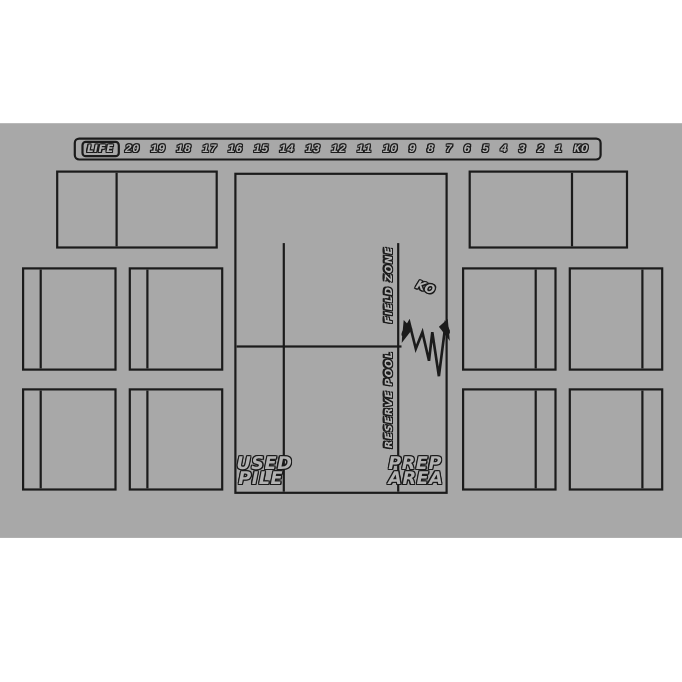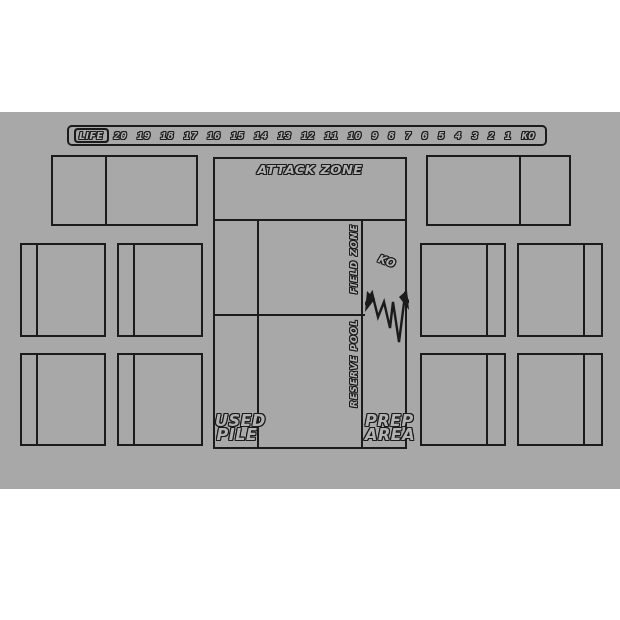--- a/index.html
+++ b/index.html
@@ -57,21 +57,21 @@
     position:absolute;right:46px;writing-mode:vertical-rl;transform:rotate(180deg);
     font-size:9px;letter-spacing:1px;
   }
   .field-label{top:65px;}
   .reserve-label{top:160px;}
   .ko-label{position:absolute;left:150px;top:96px;width:44px;text-align:center;
     font-size:11px;transform:rotate(20deg);}
   .corner-label{position:absolute;bottom:5px;width:44px;text-align:center;
     font-size:16px;line-height:14px;letter-spacing:.5px;}
   .used-label{left:0;}
-  .prep-label{left:150px;}
+  .prep-label{left:138px;}
   .burst{position:absolute;left:150px;top:128px;}
 </style>
 </head>
 <body>
 
 <div class="page">
   <div class="mat">
 
     <div class="box life-bar">
       <span class="life-label-box otext">
@@ -137,23 +137,20 @@
       </div>
     <div class="slot" style="left:420px;top:241px;width:86px;height:93px;">
         <div class="strip-r"></div>
       </div>
     <div class="slot" style="left:517px;top:241px;width:86px;height:93px;">
         <div class="strip-r"></div>
       </div>
 
     <div class="box center-box">
 
-      <div class="attack-section">
-        <span class="otext attack-label">ATTACK ZONE</span>
-      </div>
 
       <div class="col-left"></div>
       <div class="col-right"></div>
       <div class="h-divider"></div>
 
       <span class="otext vtext field-label">FIELD ZONE</span>
       <span class="otext vtext reserve-label">RESERVE POOL</span>
 
       <span class="otext ko-label">KO</span>
 

